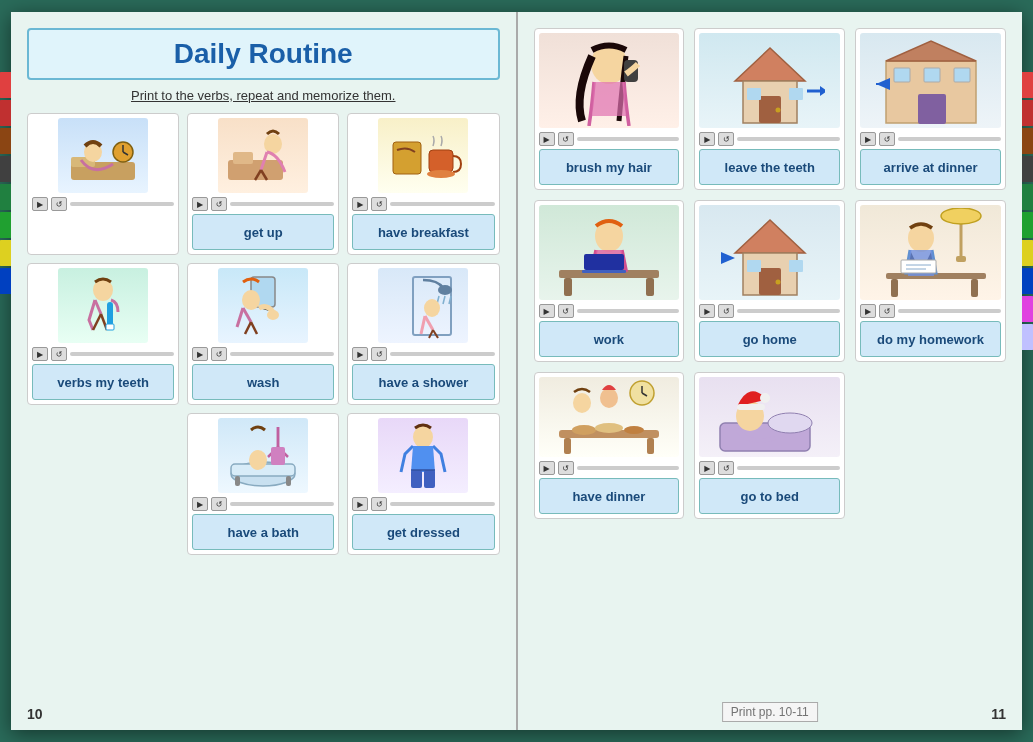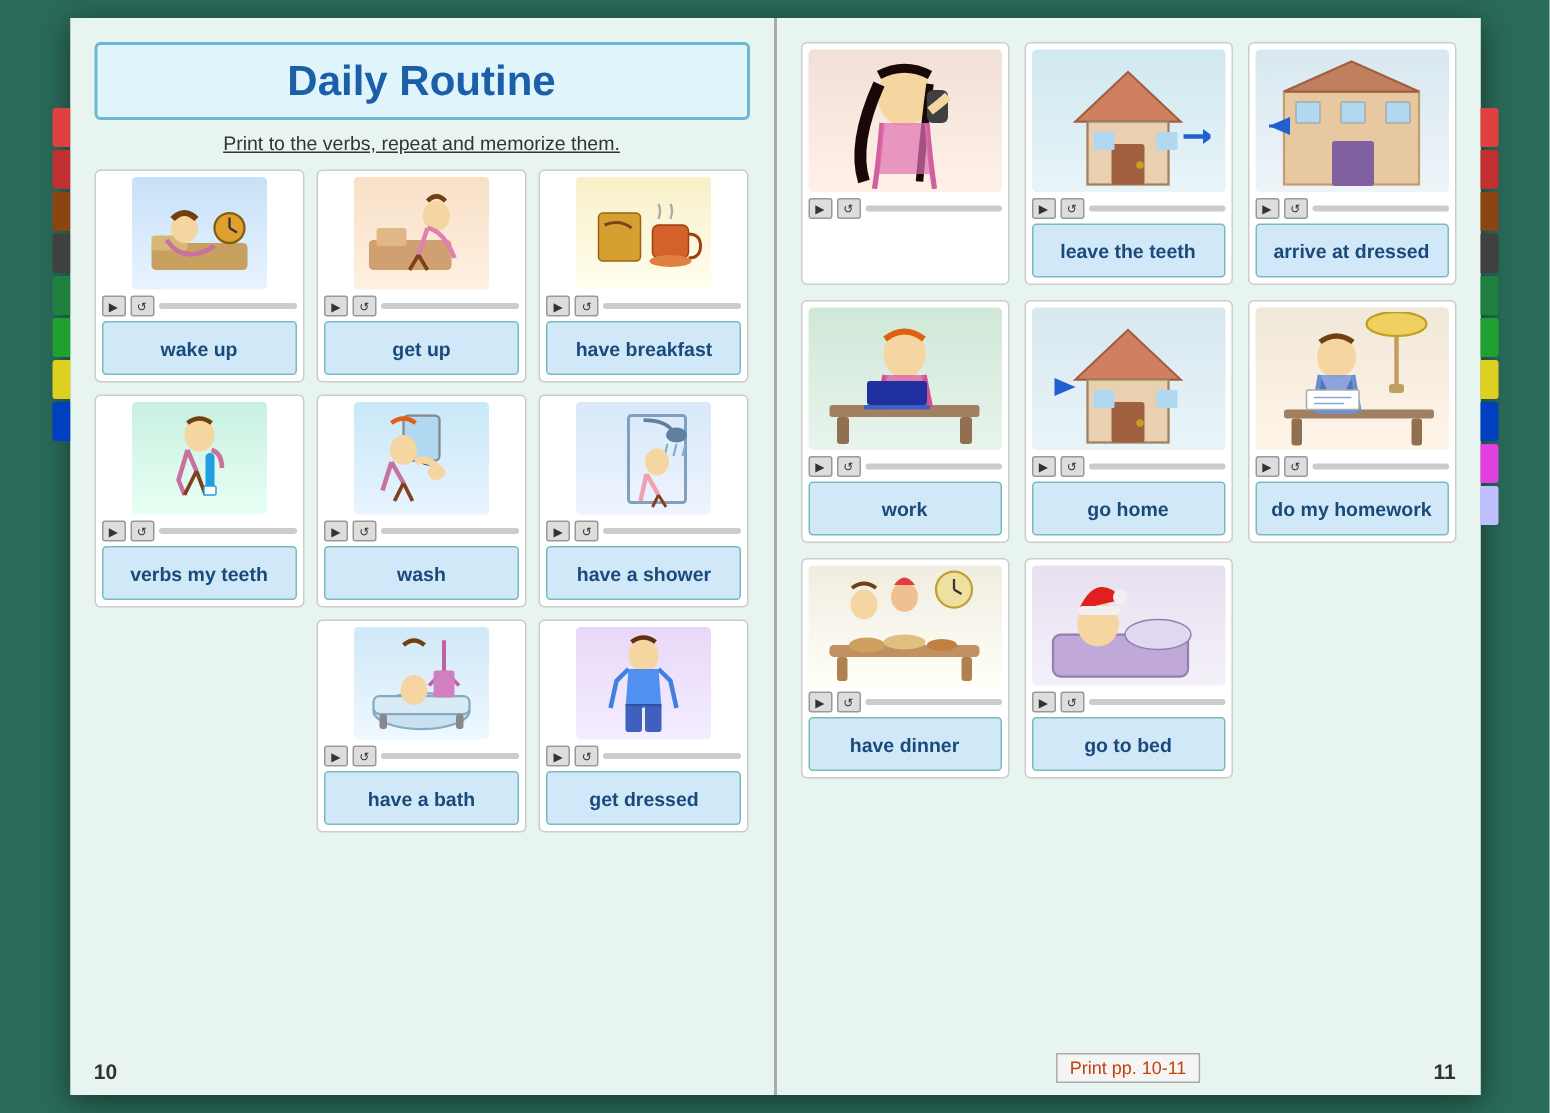--- a/index.html
+++ b/index.html
@@ -8,21 +8,21 @@
       width: 1033px;
       height: 742px;
       overflow: hidden;
       font-family: Arial, sans-serif;
       display: flex;
       align-items: center;
       justify-content: center;
     }
     .book-container {
       display: flex;
-      width: 940px;
+      width: 1011px;
       height: 718px;
       background: #fff;
       box-shadow: 0 4px 20px rgba(0,0,0,0.5);
       position: relative;
     }
     .page {
       flex: 1;
       padding: 16px;
       position: relative;
       overflow: hidden;
@@ -157,21 +157,21 @@
       font-size: 11px;
       color: #555;
       margin-bottom: 4px;
     }
     .print-note {
       position: absolute;
       bottom: 8px;
       left: 50%;
       transform: translateX(-50%);
       font-size: 12px;
-      color: #c2410c;
+      color: #737373;
       border: 1px solid #aaa;
       padding: 2px 8px;
       background: #f5f5f5;
     }
     
     .color-tabs-left {
       position: absolute;
       left: -12px;
       top: 60px;
       display: flex;
@@ -234,21 +234,20 @@
             <circle cx="60" cy="30" r="10" fill="#e0a030" stroke="#806010" stroke-width="1.5"></circle>
             <line x1="60" y1="30" x2="60" y2="23" stroke="#333" stroke-width="1.5"></line>
             <line x1="60" y1="30" x2="65" y2="33" stroke="#333" stroke-width="1.5"></line>
           </svg>
         </div>
         <div class="controls-row">
           <div class="ctrl-btn">▶</div>
           <div class="ctrl-btn">↺</div>
           <div class="ctrl-bar"></div>
         </div>
-        <div class="label-box">wake up</div>
       </div>
 
       <div class="activity-card">
         <div class="activity-img img-get-up">
           <svg width="80" height="68" viewBox="0 0 80 68">
             <rect x="5" y="38" width="55" height="20" rx="3" fill="#d0a070"></rect>
             <rect x="10" y="30" width="20" height="12" rx="2" fill="#e0b888"></rect>
 
             <ellipse cx="50" cy="22" rx="9" ry="10" fill="#f5d5a0"></ellipse>
             <path d="M44 30 Q55 32 62 50" stroke="#e080b0" stroke-width="3" fill="none"></path>
@@ -448,20 +447,21 @@
             <path d="M40 46 Q38 70 35 90" stroke="#d060a0" stroke-width="3.5"></path>
             <path d="M70 46 Q72 70 75 90" stroke="#d060a0" stroke-width="3.5"></path>
             <path d="M40 46 L70 46 L72 80 L38 80 Z" fill="#e070b0" opacity="0.7"></path>
           </svg>
         </div>
         <div class="controls-row">
           <div class="ctrl-btn">▶</div>
           <div class="ctrl-btn">↺</div>
           <div class="ctrl-bar"></div>
         </div>
+        <div class="label-box">brush my hair</div>
       </div>
 
       <div class="activity-card">
         <div class="activity-img-right" style="background: linear-gradient(#d0e8f0, #e8f4f8);">
           <svg width="110" height="90" viewBox="0 0 110 90">
 
             <polygon points="20,45 55,12 90,45" fill="#d08060" stroke="#a06040" stroke-width="1.5"></polygon>
             <rect x="28" y="45" width="54" height="42" fill="#e8d0b0" stroke="#a08060" stroke-width="1.5"></rect>
 
             <rect x="44" y="60" width="22" height="27" rx="2" fill="#a06040"></rect>
@@ -497,21 +497,21 @@
 
             <polygon points="0,48 14,42 14,54" fill="#2060d0"></polygon>
             <line x1="0" y1="48" x2="14" y2="48" stroke="#2060d0" stroke-width="2"></line>
           </svg>
         </div>
         <div class="controls-row">
           <div class="ctrl-btn">▶</div>
           <div class="ctrl-btn">↺</div>
           <div class="ctrl-bar"></div>
         </div>
-        <div class="label-box">arrive at dressed</div>
+        <div class="label-box">arrive at dinner</div>
       </div>
     </div>
 
     <div class="grid-3col-right">
 
       <div class="activity-card">
         <div class="activity-img-right" style="background: linear-gradient(#d0e8d8, #e8f4ec);">
           <svg width="110" height="90" viewBox="0 0 110 90">
 
             <rect x="5" y="62" width="100" height="8" rx="2" fill="#a08060"></rect>

